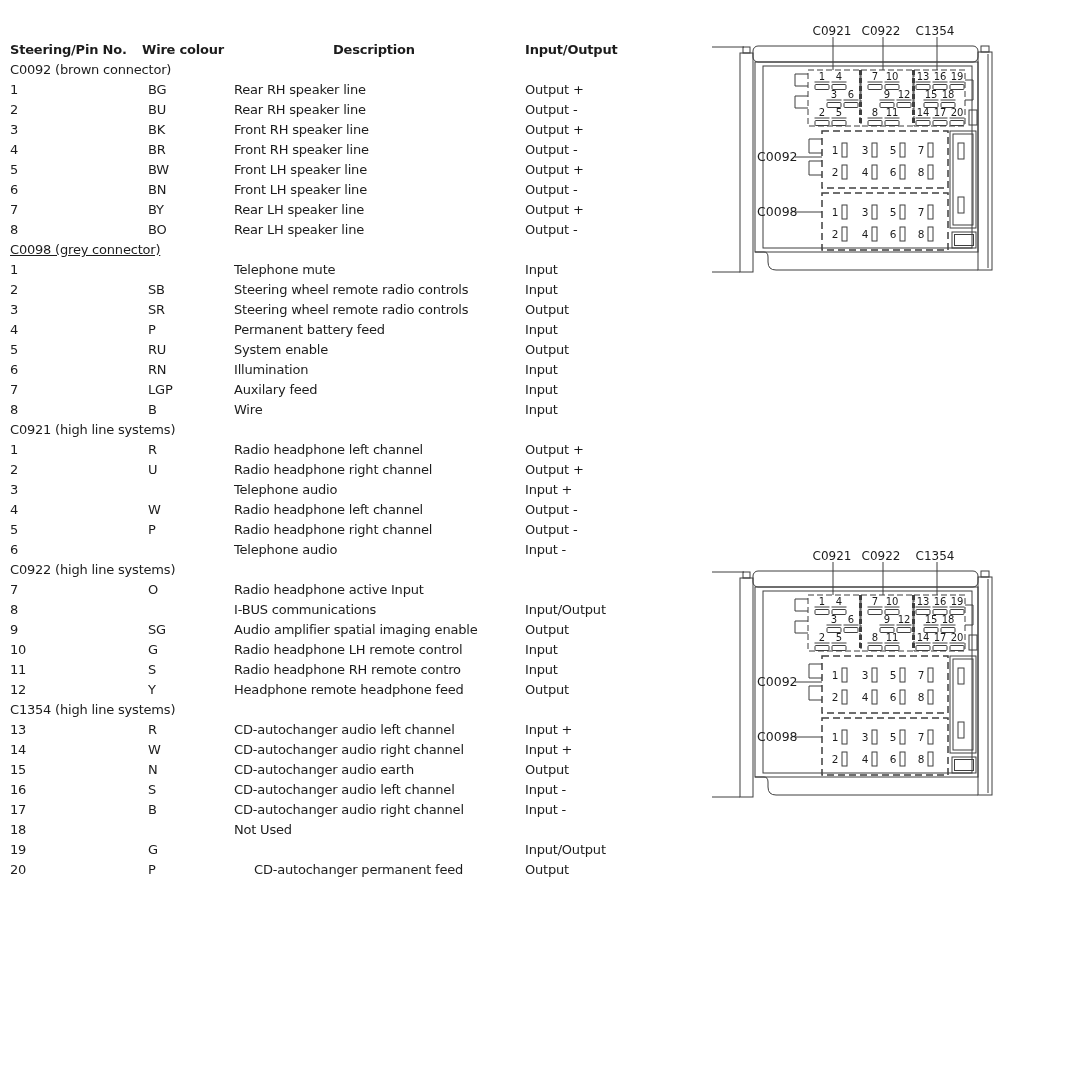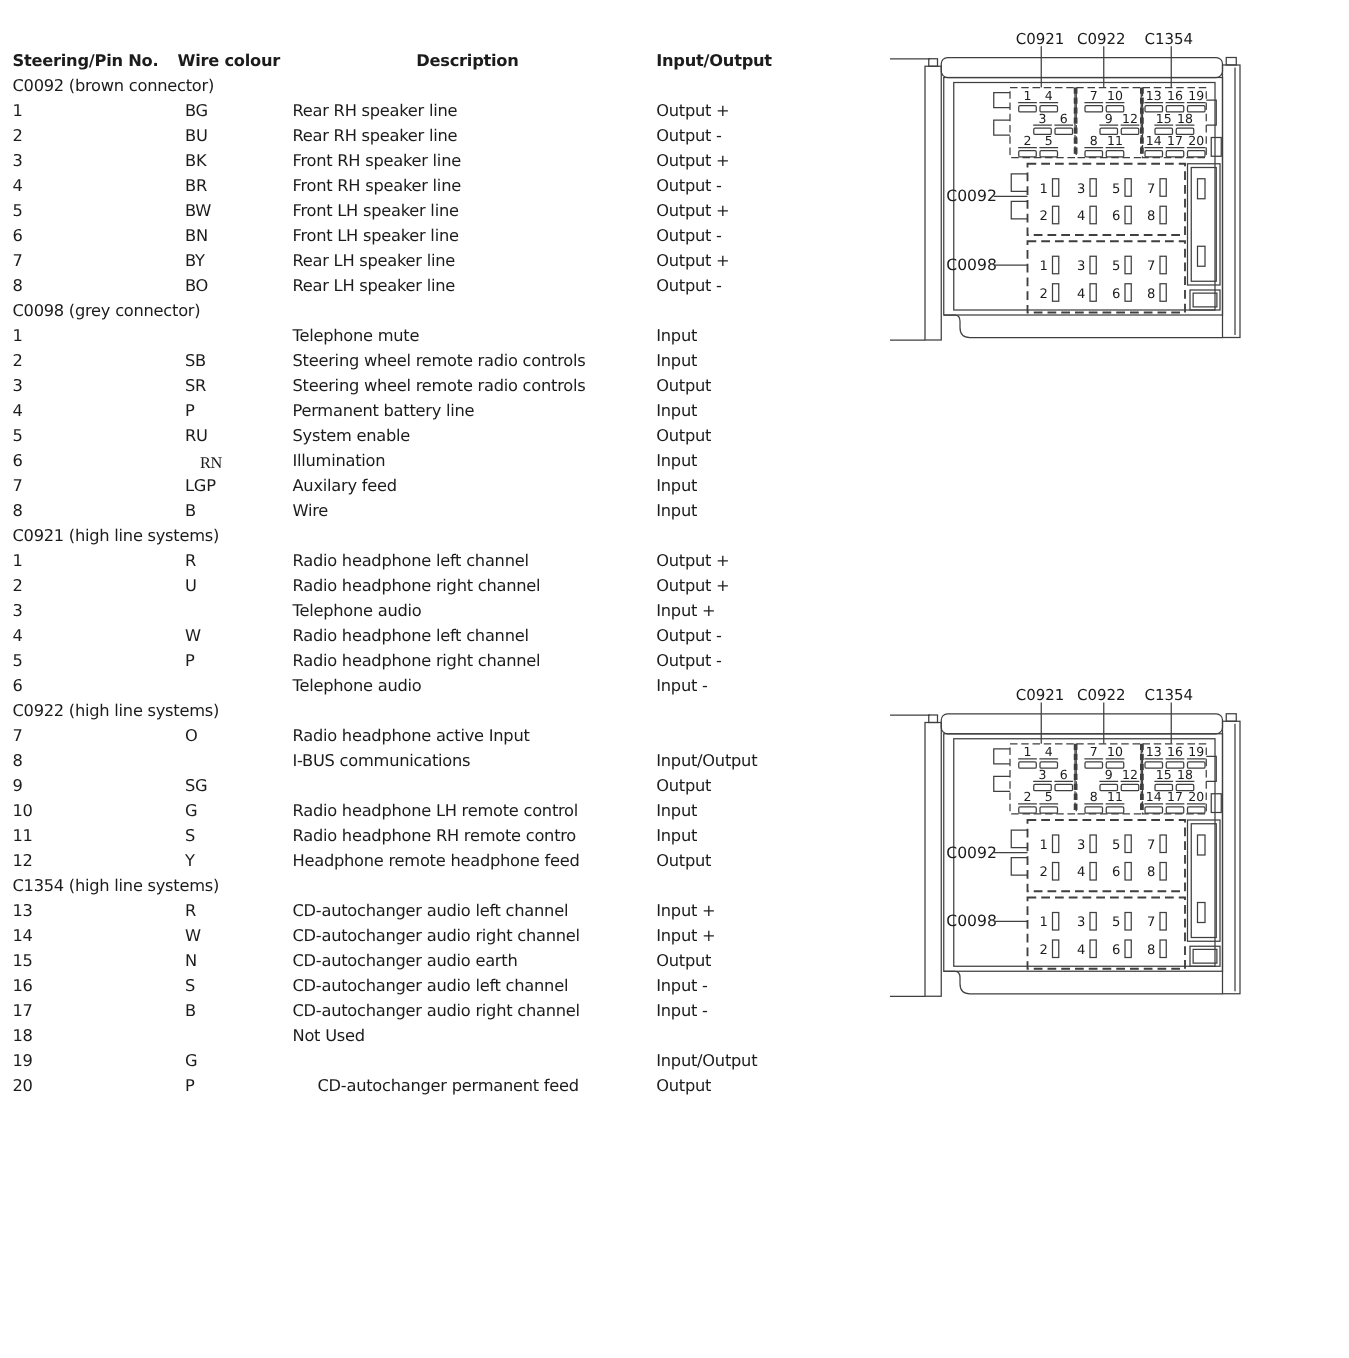--- a/index.html
+++ b/index.html
@@ -68,21 +68,21 @@
         <span class="t-cell" style="left: 234px;">Rear LH speaker line</span>
         <span class="t-cell" style="left: 525px;">Output +</span>
       </div>
       <div class="t-line" style="top: 220px;">
         <span class="t-cell" style="left: 10px;">8</span>
         <span class="t-cell" style="left: 148px;">BO</span>
         <span class="t-cell" style="left: 234px;">Rear LH speaker line</span>
         <span class="t-cell" style="left: 525px;">Output -</span>
       </div>
       <div class="t-line" style="top: 240px;">
-        <span class="t-cell" style="left: 10px;">C0098 (grey connector)</span>
+        <span class="t-cell" style="left: 10px; text-decoration: underline;">C0098 (grey connector)</span>
       </div>
       <div class="t-line" style="top: 260px;">
         <span class="t-cell" style="left: 10px;">1</span>
         <span class="t-cell" style="left: 234px;">Telephone mute</span>
         <span class="t-cell" style="left: 525px;">Input</span>
       </div>
       <div class="t-line" style="top: 280px;">
         <span class="t-cell" style="left: 10px;">2</span>
         <span class="t-cell" style="left: 148px;">SB</span>
         <span class="t-cell" style="left: 234px;">Steering wheel remote radio controls</span>
@@ -90,32 +90,32 @@
       </div>
       <div class="t-line" style="top: 300px;">
         <span class="t-cell" style="left: 10px;">3</span>
         <span class="t-cell" style="left: 148px;">SR</span>
         <span class="t-cell" style="left: 234px;">Steering wheel remote radio controls</span>
         <span class="t-cell" style="left: 525px;">Output</span>
       </div>
       <div class="t-line" style="top: 320px;">
         <span class="t-cell" style="left: 10px;">4</span>
         <span class="t-cell" style="left: 148px;">P</span>
-        <span class="t-cell" style="left: 234px;">Permanent battery line</span>
+        <span class="t-cell" style="left: 234px;">Permanent battery feed</span>
         <span class="t-cell" style="left: 525px;">Input</span>
       </div>
       <div class="t-line" style="top: 340px;">
         <span class="t-cell" style="left: 10px;">5</span>
         <span class="t-cell" style="left: 148px;">RU</span>
         <span class="t-cell" style="left: 234px;">System enable</span>
         <span class="t-cell" style="left: 525px;">Output</span>
       </div>
       <div class="t-line" style="top: 360px;">
         <span class="t-cell" style="left: 10px;">6</span>
-        <span class="t-cell" style="left: 160px; font-family: Liberation Serif, serif;">RN</span>
+        <span class="t-cell" style="left: 148px;">RN</span>
         <span class="t-cell" style="left: 234px;">Illumination</span>
         <span class="t-cell" style="left: 525px;">Input</span>
       </div>
       <div class="t-line" style="top: 380px;">
         <span class="t-cell" style="left: 10px;">7</span>
         <span class="t-cell" style="left: 148px;">LGP</span>
         <span class="t-cell" style="left: 234px; text-align: right;">Auxilary feed</span>
         <span class="t-cell" style="left: 525px;">Input</span>
       </div>
       <div class="t-line" style="top: 400px;">
@@ -170,20 +170,21 @@
         <span class="t-cell" style="left: 234px;">Radio headphone active Input</span>
       </div>
       <div class="t-line" style="top: 600px;">
         <span class="t-cell" style="left: 10px;">8</span>
         <span class="t-cell" style="left: 234px;">I-BUS communications</span>
         <span class="t-cell" style="left: 525px;">Input/Output</span>
       </div>
       <div class="t-line" style="top: 620px;">
         <span class="t-cell" style="left: 10px;">9</span>
         <span class="t-cell" style="left: 148px;">SG</span>
+        <span class="t-cell" style="left: 234px;">Audio amplifier spatial imaging enable</span>
         <span class="t-cell" style="left: 525px;">Output</span>
       </div>
       <div class="t-line" style="top: 640px;">
         <span class="t-cell" style="left: 10px;">10</span>
         <span class="t-cell" style="left: 148px;">G</span>
         <span class="t-cell" style="left: 234px; text-align: right;">Radio headphone LH remote control</span>
         <span class="t-cell" style="left: 525px;">Input</span>
       </div>
       <div class="t-line" style="top: 660px;">
         <span class="t-cell" style="left: 10px;">11</span>

